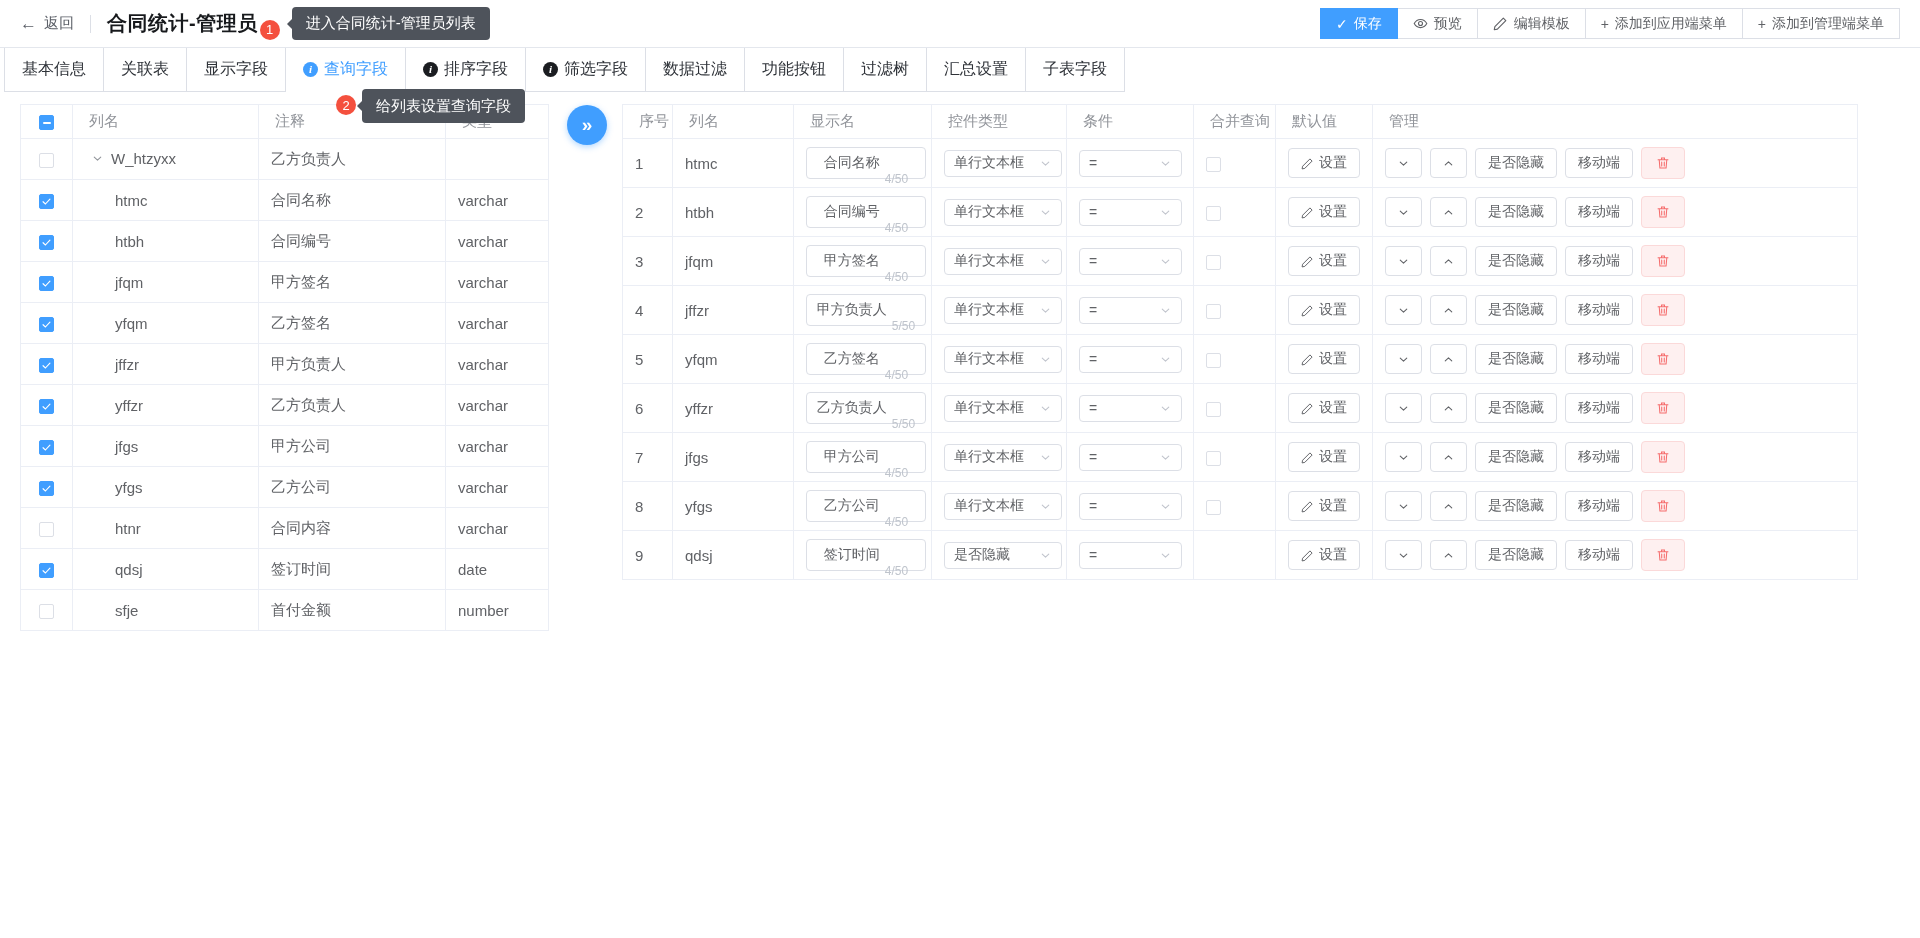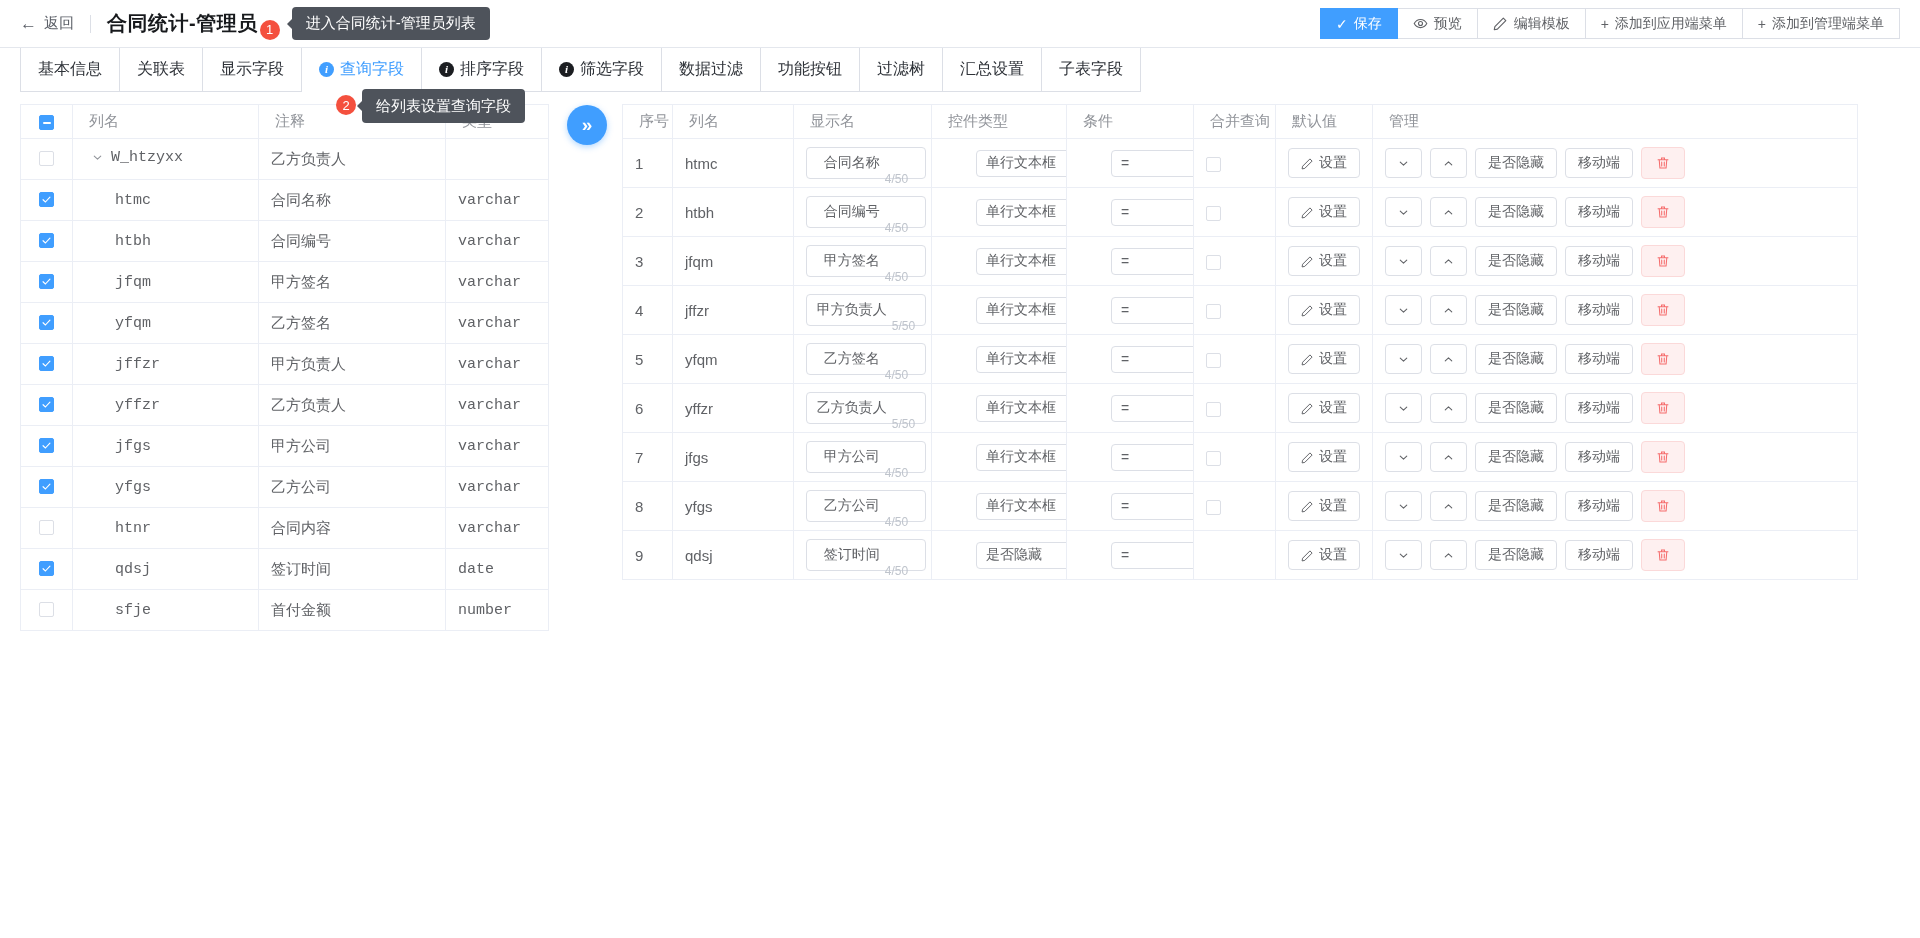--- a/index.html
+++ b/index.html
@@ -31,39 +31,39 @@
         border-top:6px solid transparent;border-bottom:6px solid transparent;
         border-right:6px solid var(--tipbg);}
   .topbar-actions{display:flex;align-items:center;}
   .act-btn{height:31px;padding:0 15px;margin-left:-1px;background:#fff;border:1px solid var(--cborder);
         display:inline-flex;align-items:center;gap:6px;font-size:14px;color:var(--txt);
         cursor:pointer;font-family:inherit;white-space:nowrap;}
   .act-btn.primary{background:var(--accent);border-color:var(--accent);color:#fff;z-index:2;}
   .act-btn .glyph{font-size:14px;line-height:1;}
 
   
-  .tabs{margin-left:20px;display:inline-flex;border-left:1px solid var(--cborder);position:relative;z-index:4;}
+  .tabs{margin-left:4px;display:inline-flex;border-left:1px solid var(--cborder);position:relative;z-index:4;}
   .tab{height:44px;display:inline-flex;align-items:center;gap:6px;padding:0 17px;
        border-right:1px solid var(--cborder);border-bottom:1px solid var(--cborder);
        font-size:16px;color:#2e3238;cursor:pointer;background:#fff;white-space:nowrap;}
   .tab.active{color:var(--accent);border-bottom-color:#fff;}
   .info-i{width:15px;height:15px;border-radius:50%;background:#1b1d21;color:#fff;
        display:inline-flex;align-items:center;justify-content:center;
        font-family:"Liberation Serif","DejaVu Serif",serif;font-style:italic;font-weight:bold;
        font-size:11px;line-height:1;}
   .tab.active .info-i{background:var(--accent);}
 
   
   .content{position:relative;height:846px;}
   table{border-collapse:collapse;table-layout:fixed;background:#fff;}
   th,td{border:1px solid var(--tborder);font-weight:normal;text-align:left;
         font-size:15px;overflow:hidden;white-space:nowrap;}
   th{color:var(--head);height:34px;padding:0 0 0 16px;}
   .src-table{position:absolute;left:20px;top:12px;width:528px;}
-  .src-table td{height:41px;padding:0 0 0 12px;color:var(--txt);font-family:Liberation Mono, monospace;}
+  .src-table td{height:41px;padding:0 0 0 12px;color:var(--txt);}
   .src-table .cb-cell,.src-table .cb-head{padding:0;text-align:center;}
   .name-group{display:inline-flex;align-items:center;gap:7px;padding-left:6px;color:var(--txt);}
   .name-child{padding-left:30px;display:inline-block;}
 
   .transfer{position:absolute;left:567px;top:13px;width:40px;height:40px;border-radius:50%;
         background:var(--accent);border:none;color:#fff;font-size:19px;font-weight:bold;
         display:flex;align-items:center;justify-content:center;cursor:pointer;box-shadow:0 2px 6px rgba(64,158,255,.4);}
 
   .qry-table{position:absolute;left:622px;top:12px;width:1235px;}
   .qry-table td{height:49px;padding:0 0 0 12px;color:var(--txt);}
@@ -75,21 +75,21 @@
   .cb.on,.cb.ind{background:var(--accent);border-color:var(--accent);}
   .cb .dash{width:8px;height:2px;background:#fff;border-radius:1px;}
 
   
   .disp{width:120px;height:32px;border:1px solid var(--cborder);border-radius:4px;
         display:inline-flex;align-items:center;justify-content:center;gap:5px;background:#fff;}
   .disp .dn{font-size:14px;color:var(--txt);}
   .disp .cnt{font-size:12px;color:#bfc4cc;margin-top:31px;}
   .sel{height:27px;border:1px solid var(--cborder);border-radius:4px;background:#fff;
        display:inline-flex;align-items:center;justify-content:space-between;padding:0 9px;
-       font-size:14px;color:var(--txt);cursor:pointer;margin-left:32px;}
+       font-size:14px;color:var(--txt);cursor:pointer;}
   .sel.ctrl{width:118px;} .sel.cond{width:103px;}
   .sel .chev{color:#c0c4cc;}
   .btn{height:30px;border:1px solid var(--cborder);border-radius:4px;background:#fff;
        display:inline-flex;align-items:center;justify-content:center;gap:5px;padding:0 12px;
        font-size:14px;color:var(--txt);cursor:pointer;font-family:inherit;white-space:nowrap;}
   .btn.sq{width:37px;padding:0;}
   .btn.del{width:44px;height:32px;background:#fef0f0;border-color:#fbd9d9;color:var(--danger);}
   .manage-cell .btn{margin-right:8px;vertical-align:middle;}
   .merge-cell{padding-left:14px;}
 

